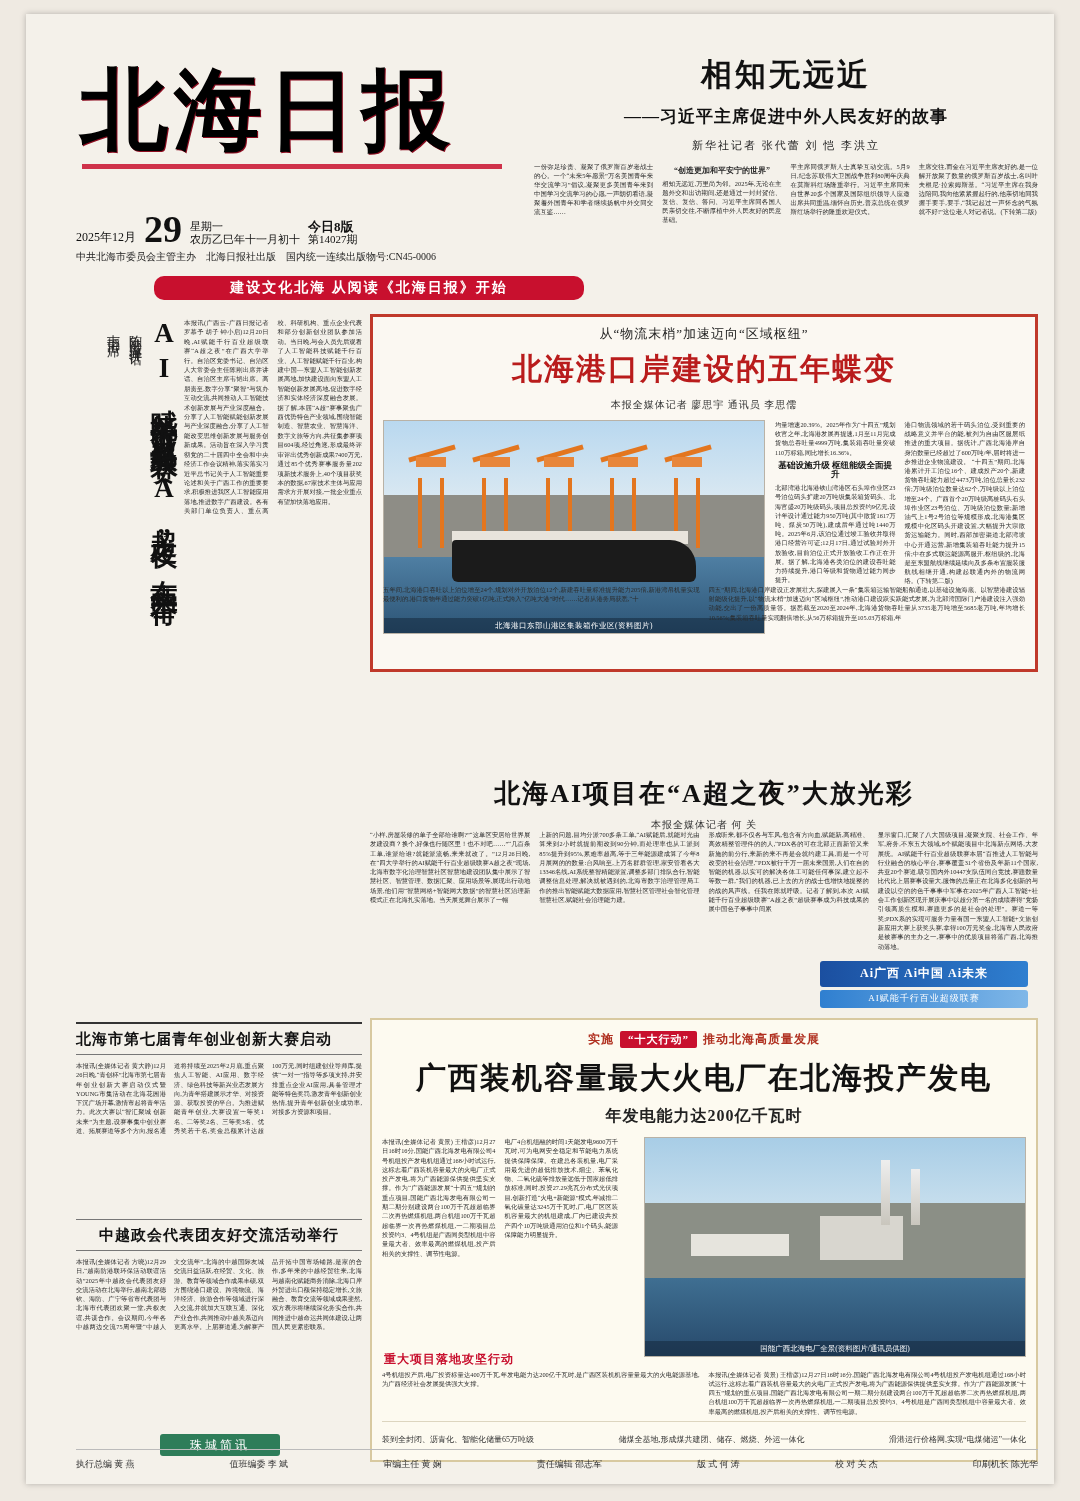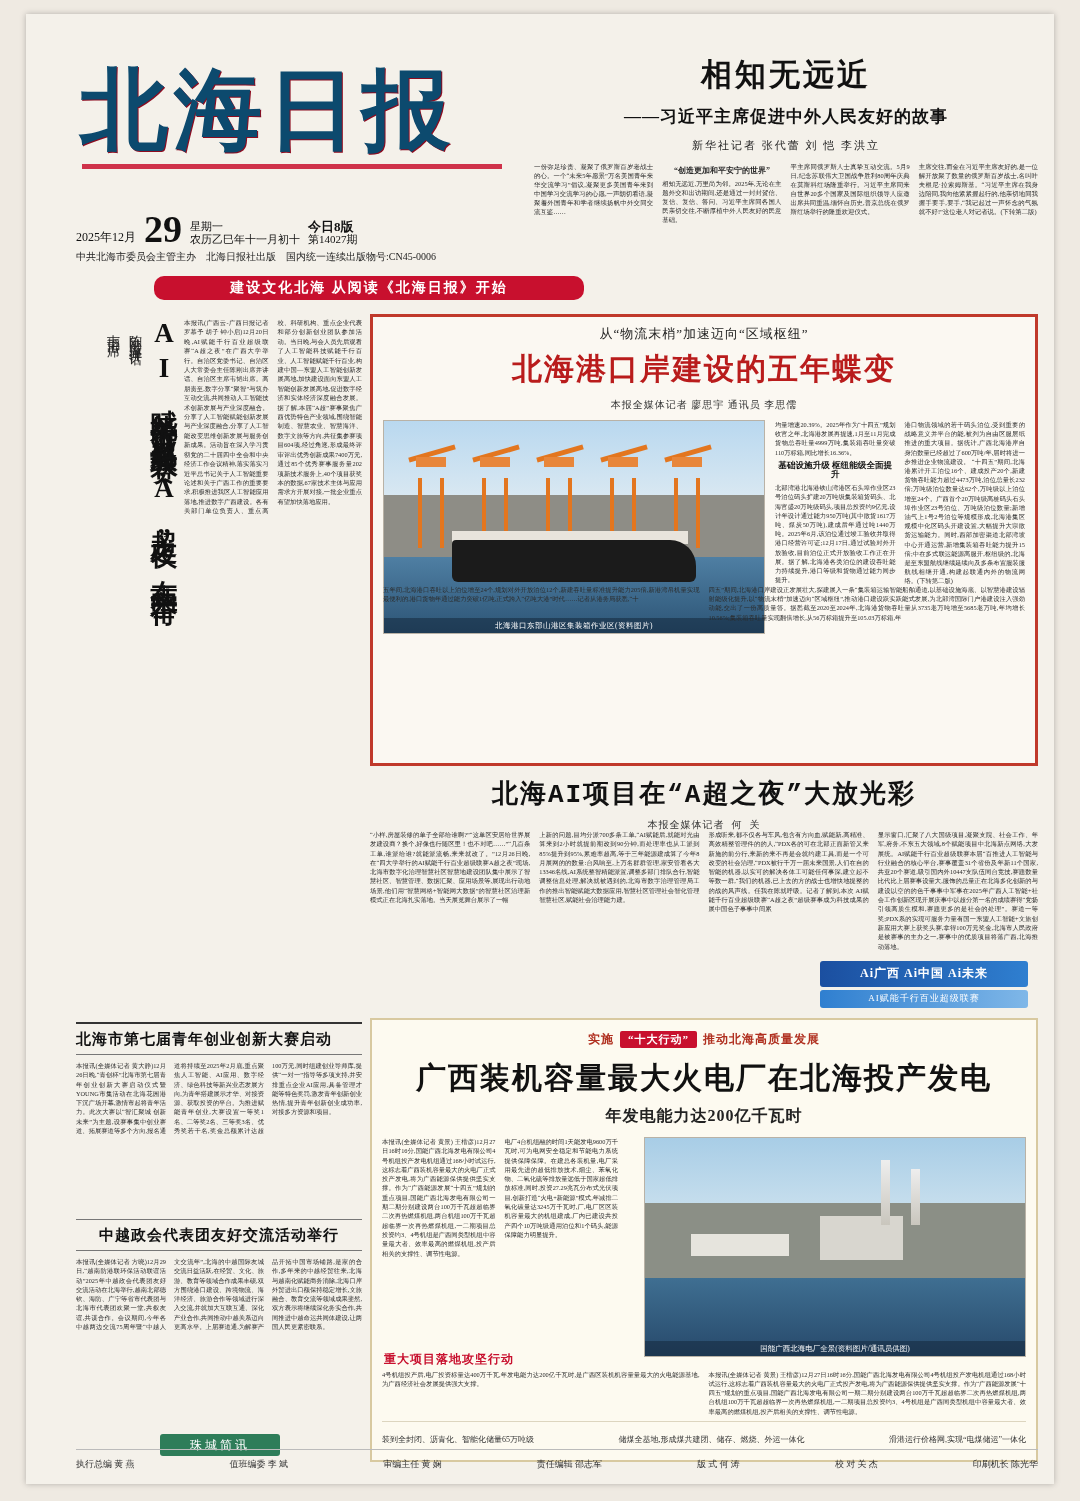--- a/index.html
+++ b/index.html
@@ -18,21 +18,21 @@
   .paper{
     position:absolute;left:26px;top:14px;width:1028px;height:1470px;
     background:#f4f1ea;
     box-shadow:0 0 6px rgba(0,0,0,.25);
     overflow:hidden;
   }
   
   .masthead{position:relative;height:258px;}
   .logo{
     position:absolute;left:54px;top:42px;width:430px;height:110px;
-    color:#0c4a6e;
+    color:#000000;
     font-family:"Liberation Serif",serif;
     font-weight:bold;font-size:88px;letter-spacing:6px;
     line-height:110px;
     text-shadow:1px 1px 0 #8d0c20;
     white-space:nowrap;
   }
   .logo-underline{
     position:absolute;left:56px;top:150px;width:420px;height:5px;background:#c8102e;opacity:.85;
   }
   .dateline{
@@ -94,21 +94,21 @@
     writing-mode:vertical-rl;text-orientation:upright;
     font-size:13px;letter-spacing:3px;color:#222;height:330px;margin-top:6px;
   }
   .leftcol-text{
     position:absolute;left:158px;top:8px;width:178px;height:690px;
     font-size:6.3px;line-height:9.4px;color:#2b2b2b;text-align:justify;
     column-count:2;column-gap:9px;
   }
   
   .boxed{
-    position:absolute;left:344px;top:4px;width:668px;height:452px;
+    position:absolute;left:344px;top:4px;width:668px;height:358px;
     border:3px solid #c0392b;background:#fbf8f2;padding:6px 10px;box-sizing:border-box;
   }
   .boxed .kicker{text-align:center;font-size:13px;color:#222;letter-spacing:1px;margin-top:2px;}
   .boxed h2{margin:6px 0 0;text-align:center;font-size:30px;font-weight:bold;letter-spacing:2px;color:#b91c1c;}
   .boxed .byline{text-align:center;font-size:10px;color:#333;margin-top:8px;letter-spacing:1px;}
   .boxed-body{display:flex;gap:10px;margin-top:8px;height:352px;}
   .photo{
     width:380px;height:212px;position:relative;border:1px solid #b9b2a6;overflow:hidden;
     background:linear-gradient(#9ec9e6 0%,#bcd9ec 38%,#6f9cbb 39%,#3f6f92 100%);
   }
@@ -129,21 +129,21 @@
   .boxed-cols{flex:1;display:flex;gap:9px;font-size:6.3px;line-height:9.2px;color:#2b2b2b;text-align:justify;}
   .boxed-cols .c{flex:1;}
   .boxed-cols .c b.sub{display:block;font-size:8.6px;text-align:center;margin:4px 0;color:#111;}
   .boxed-lower{
     position:absolute;left:10px;right:10px;top:268px;height:176px;
     display:flex;gap:9px;font-size:6.3px;line-height:9.2px;color:#2b2b2b;text-align:justify;
   }
   .boxed-lower .c{flex:1;}
   
   .ai-head{
-    position:absolute;left:344px;top:466px;width:668px;text-align:center;font-family:Liberation Mono, monospace;
+    position:absolute;left:344px;top:466px;width:668px;text-align:center;
   }
   .ai-head h2{margin:0;font-size:26px;font-weight:bold;letter-spacing:2px;color:#111;}
   .ai-head .byline{margin-top:7px;font-size:10px;color:#333;letter-spacing:1px;}
   .ai-cols{
     position:absolute;left:344px;top:520px;width:668px;height:180px;
     display:flex;gap:9px;font-size:6.3px;line-height:9.3px;color:#2b2b2b;text-align:justify;
   }
   .ai-cols .c{flex:1;}
   .ai-badge{
     position:absolute;right:10px;bottom:2px;width:208px;

